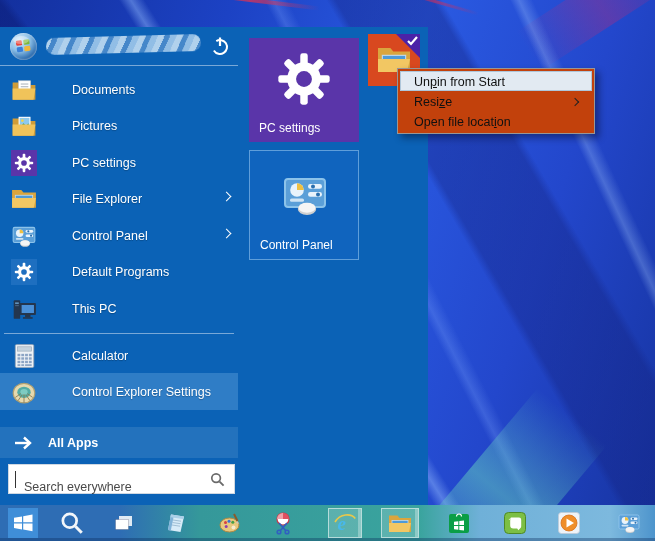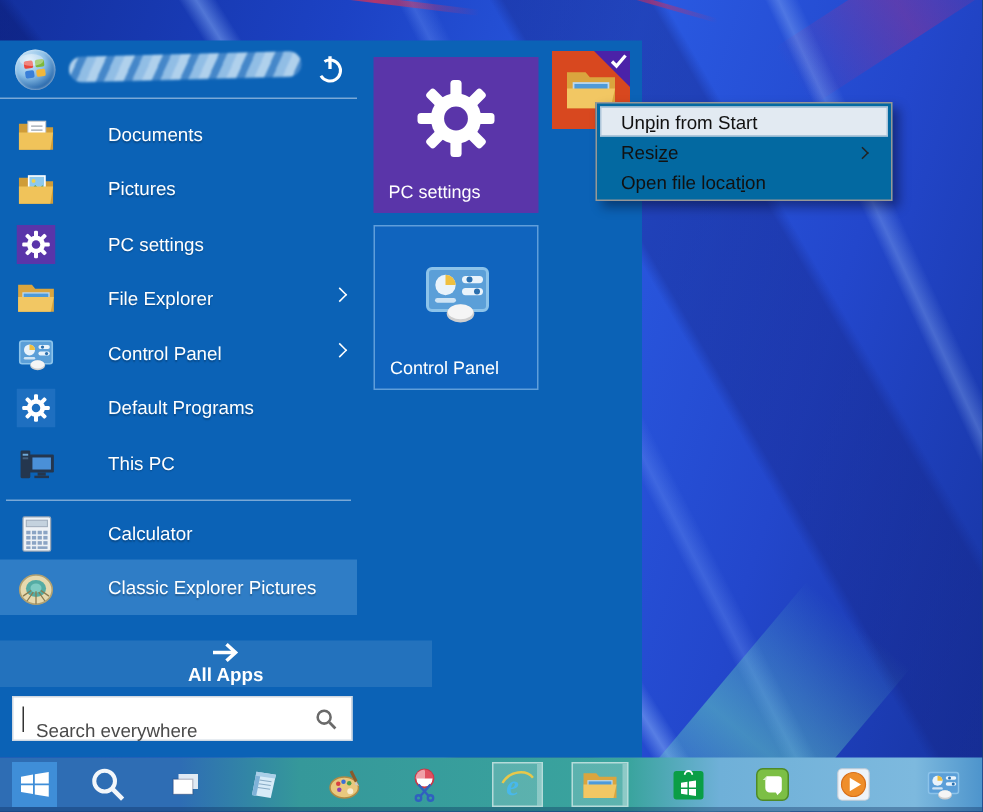--- a/index.html
+++ b/index.html
@@ -43,22 +43,22 @@
 
   .mrow { position:absolute; left:0; width:238px; height:37px; display:flex; align-items:center;
     cursor:pointer;gap:26px; }
   .mrow .micon { width:26px; height:26px; margin-left:11px; flex:none; position:relative; }
   .mrow .mlabel { margin-left:9px; font-size:12.5px; color:#fff; text-shadow:0 1px 1px rgba(0,0,0,.25); }
   .mrow.hl { background:#2f7dc6; }
   .mrow .subarrow { position:absolute; right:8px; top:13px; width:7px; height:7px;
     border-right:1.8px solid #fff; border-top:1.8px solid #fff; transform:rotate(45deg); }
   .mdivider { position:absolute; left:4px; width:230px; height:1px; background:rgba(255,255,255,.45); }
 
-  .allapps { position:absolute; left:0; top:400px; width:288px; height:31px; display:flex;
-    align-items:center; background:rgba(255,255,255,.10); cursor:pointer;flex-direction:column; }
+  .allapps { position:absolute; left:0; top:400px; width:238px; height:31px; display:flex;
+    align-items:center; background:rgba(255,255,255,.10); cursor:pointer; }
   .allapps .micon { width:22px; height:16px; margin-left:13px; }
   .allapps .mlabel { margin-left:13px; font-size:12.5px; font-weight:bold; }
 
   .searchbox { position:absolute; left:8px; top:437px; width:227px; height:30px; background:#fff;
     border:1px solid #cfd8e2; display:flex; align-items:center; }
   .searchbox input { flex:1; border:none; outline:none; font-size:12.5px; color:#333;
     padding-left:8px; font-family:"Liberation Sans",sans-serif; background:transparent;margin-top:16px; }
   .searchbox input::placeholder { color:#4a4a4a; opacity:1; }
   .caret { width:1px; height:17px; background:#333; margin-left:6px; flex:none; }
   .searchbox .mag { width:15px; height:15px; margin-right:9px; color:#6a6a6a; flex:none; cursor:pointer; }
@@ -71,21 +71,21 @@
   .tile-cp { left:249px; top:123px; width:110px; height:110px; background:#1064be;
     border:1px solid rgba(160,205,240,.55); }
   .tile-cp .cp-big { position:absolute; left:31px; top:20px; width:48px; height:48px; }
   .tile-fe { left:368px; top:7px; width:52px; height:52px; background:#d8481f; }
   .tile-fe .fold { position:absolute; left:8px; top:9px; width:36px; height:32px; }
   .sel-corner { position:absolute; top:0; right:0; width:0; height:0;
     border-left:24px solid transparent; border-top:24px solid #4b22a8; }
   .sel-check { position:absolute; top:1px; right:1px; width:13px; height:12px; }
 
   
-  .ctxmenu { position:absolute; left:397px; top:68px; width:198px; background:#0369a1;
+  .ctxmenu { position:absolute; left:397px; top:68px; width:198px; background:#c2410c;
     border:1px solid #979797; box-shadow:4px 4px 7px rgba(0,0,20,.40); padding:2px; z-index:50; }
   .ctx-item { position:relative; height:20px; line-height:20px; padding-left:13px; font-size:12.5px;
     color:#111; cursor:pointer; border:1px solid transparent; }
   .ctx-item.hl { background:#e2eaf2; border-color:#aec6da; }
   .ctx-item.has-sub::after { content:''; position:absolute; right:13px; top:7px; width:5px; height:5px;
     border-right:1.4px solid #222; border-top:1.4px solid #222; transform:rotate(45deg); }
 
   
   .taskbar { position:absolute; left:0; top:505px; width:655px; height:36px; z-index:40;
     background: linear-gradient(90deg,#2e6db4 0px,#2e6db4 120px,#35989a 200px,#3aa49e 420px,#6fb0d8 480px,#7db9de 610px,#4d94cc 655px); }
@@ -295,21 +295,21 @@
           <ellipse cx="12" cy="12" rx="3.4" ry="2.8" fill="#7ecbc2"></ellipse>
           <g stroke="#8a7a50" stroke-width="0.8" fill="none">
             <path d="M12 22 L12 14"></path>
               <path d="M4 17 L9 13.5"></path>
               <path d="M20 17 L15 13.5"></path>
             <path d="M6.5 20 L10.3 14.5"></path>
               <path d="M17.5 20 L13.7 14.5"></path>
           </g>
         </svg>
       </span>
-      <span class="mlabel">Classic Explorer Pictures</span>
+      <span class="mlabel">Control Explorer Settings</span>
     </div>
 
     <div class="allapps">
       <span class="micon">
         <svg viewBox="0 0 22 16" width="22" height="16">
           <line x1="2" y1="8" x2="16" y2="8" stroke="#fff" stroke-width="2.4"></line>
           <polyline points="11,2.5 17,8 11,13.5" fill="none" stroke="#fff" stroke-width="2.4"></polyline>
         </svg>
       </span>
       <span class="mlabel">All Apps</span>

